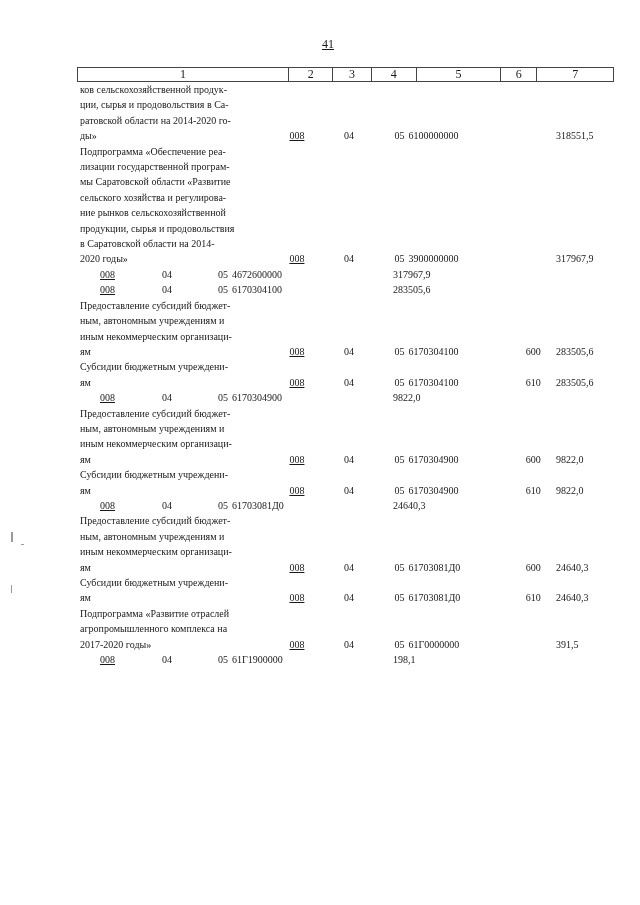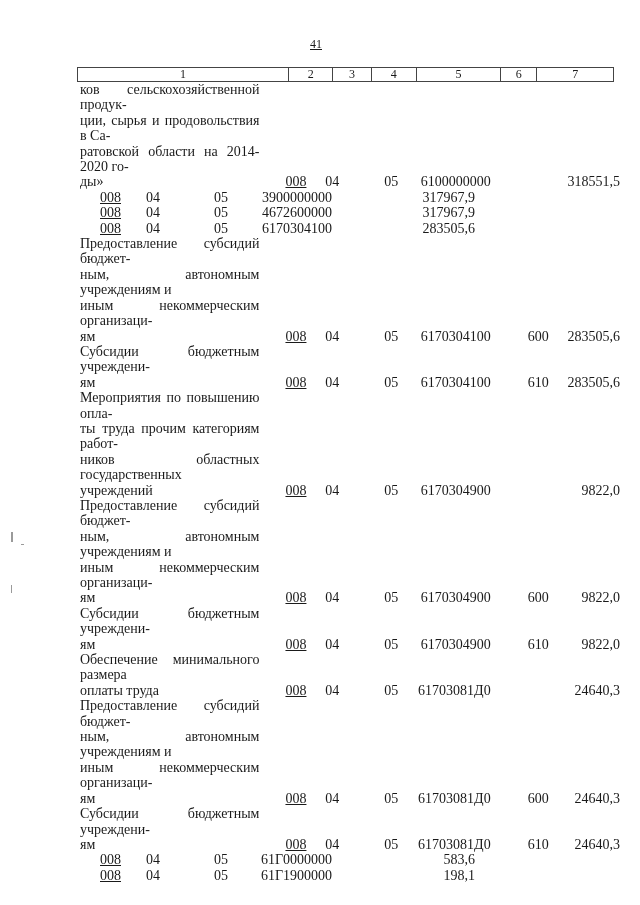--- a/index.html
+++ b/index.html
@@ -2,53 +2,53 @@
 <html><head>
 <meta charset="utf-8">
 <style>
   html, body { margin: 0; padding: 0; background: #ffffff; }
   body {
     width: 640px; height: 905px; position: relative; overflow: hidden;
     font-family: "Liberation Serif", "DejaVu Serif", serif;
     color: #1a1a1a;
   }
   .page-number {
-    position: absolute; top: 37px; left: 0; width: 584px;
+    position: absolute; top: 37px; left: 12px; width: 584px;
     text-align: center; font-size: 12px; padding-left: 48px; box-sizing: border-box; text-decoration: underline;
   }
   .header-row {
     position: absolute; top: 67px; left: 77px; height: 15px; width: 537px;
     border: 1px solid #444; box-sizing: border-box;
     display: flex; font-size: 12px; line-height: 13px;
   }
   .header-row .hc {
     text-align: center; border-right: 1px solid #444; box-sizing: border-box;
   }
   .header-row .hc:last-child { border-right: none; }
   .c1 { width: 212px; }
   .c2 { width: 44px; }
   .c3 { width: 39px; }
   .c4 { width: 45px; }
   .c5 { width: 85px; }
   .c6 { width: 36px; }
   .c7 { width: 76px; }
 
   .body-rows { position: absolute; top: 82px; left: 80px; width: 540px; }
-  .row { display: flex; align-items: flex-end; font-size: 14px; line-height: 15.4px; }
+  .row { display: flex; align-items: flex-end; font-size: 10px; line-height: 15.4px; }
   .row .desc {
     width: 206px; text-align: justify; text-align-last: left;
     white-space: pre-line; padding-right: 6px;
   }
   .row .v { white-space: nowrap; }
   .row .k2 { width: 50px; padding-left: 20px; box-sizing: content-box; width: 30px; text-decoration: underline; }
-  .row .k3 { width: 38px; text-align: center; padding-left: 4px; }
+  .row .k3 { width: 38px; text-align: right; padding-left: 4px; }
   .row .k4 { width: 50px; text-align: right; padding-left: 6px; }
-  .row .k5 { width: 90px; text-align: right; padding-left: 4px; margin-left: 10px; }
+  .row .k5 { width: 90px; text-align: left; padding-left: 4px; }
   .row .k6 { width: 34px; text-align: left; margin-left: 37px; }
-  .row .k7 { width: 72px; text-align: right; }
+  .row .k7 { width: 72px; text-align: left; }
 
   .margin-mark { position: absolute; background: #9a9a9a; }
 </style>
 </head>
 <body>
 
 <div class="page-number">41</div>
 
 <div class="header-row">
   <div class="hc c1">1</div>
@@ -67,20 +67,28 @@
 ратовской области на 2014-2020 го-
 ды»</div>
       <div class="v k2">008</div>
       <div class="v k3">04</div>
       <div class="v k4">05</div>
       <div class="v k5">6100000000</div>
       <div class="v k6"></div>
       <div class="v k7">318551,5</div>
     </div>
     <div class="row">
+      <div class="desc">Подпрограмма «Обеспечение реа-
+лизации государственной програм-
+мы Саратовской области «Развитие
+сельского хозяйства и регулирова-
+ние рынков сельскохозяйственной
+продукции, сырья и продовольствия
+в Саратовской области на 2014-
+2020 годы»</div>
       <div class="v k2">008</div>
       <div class="v k3">04</div>
       <div class="v k4">05</div>
       <div class="v k5">3900000000</div>
       <div class="v k6"></div>
       <div class="v k7">317967,9</div>
     </div>
     <div class="row">
       <div class="v k2">008</div>
       <div class="v k3">04</div>
@@ -113,24 +121,20 @@
       <div class="desc">Субсидии бюджетным учреждени-
 ям</div>
       <div class="v k2">008</div>
       <div class="v k3">04</div>
       <div class="v k4">05</div>
       <div class="v k5">6170304100</div>
       <div class="v k6">610</div>
       <div class="v k7">283505,6</div>
     </div>
     <div class="row">
-      <div class="desc">Мероприятия по повышению опла-
-ты труда прочим категориям работ-
-ников областных государственных
-учреждений</div>
       <div class="v k2">008</div>
       <div class="v k3">04</div>
       <div class="v k4">05</div>
       <div class="v k5">6170304900</div>
       <div class="v k6"></div>
       <div class="v k7">9822,0</div>
     </div>
     <div class="row">
       <div class="desc">Предоставление субсидий бюджет-
 ным, автономным учреждениям и
@@ -147,22 +151,20 @@
       <div class="desc">Субсидии бюджетным учреждени-
 ям</div>
       <div class="v k2">008</div>
       <div class="v k3">04</div>
       <div class="v k4">05</div>
       <div class="v k5">6170304900</div>
       <div class="v k6">610</div>
       <div class="v k7">9822,0</div>
     </div>
     <div class="row">
-      <div class="desc">Обеспечение минимального размера
-оплаты труда</div>
       <div class="v k2">008</div>
       <div class="v k3">04</div>
       <div class="v k4">05</div>
       <div class="v k5">61703081Д0</div>
       <div class="v k6"></div>
       <div class="v k7">24640,3</div>
     </div>
     <div class="row">
       <div class="desc">Предоставление субсидий бюджет-
 ным, автономным учреждениям и
@@ -179,26 +181,29 @@
       <div class="desc">Субсидии бюджетным учреждени-
 ям</div>
       <div class="v k2">008</div>
       <div class="v k3">04</div>
       <div class="v k4">05</div>
       <div class="v k5">61703081Д0</div>
       <div class="v k6">610</div>
       <div class="v k7">24640,3</div>
     </div>
     <div class="row">
+      <div class="desc">Подпрограмма «Развитие отраслей
+агропромышленного комплекса на
+2017-2020 годы»</div>
       <div class="v k2">008</div>
       <div class="v k3">04</div>
       <div class="v k4">05</div>
       <div class="v k5">61Г0000000</div>
       <div class="v k6"></div>
-      <div class="v k7">583,6</div>
+      <div class="v k7">391,5</div>
     </div>
     <div class="row">
       <div class="v k2">008</div>
       <div class="v k3">04</div>
       <div class="v k4">05</div>
       <div class="v k5">61Г1900000</div>
       <div class="v k6"></div>
       <div class="v k7">198,1</div>
     </div>
   </div>

